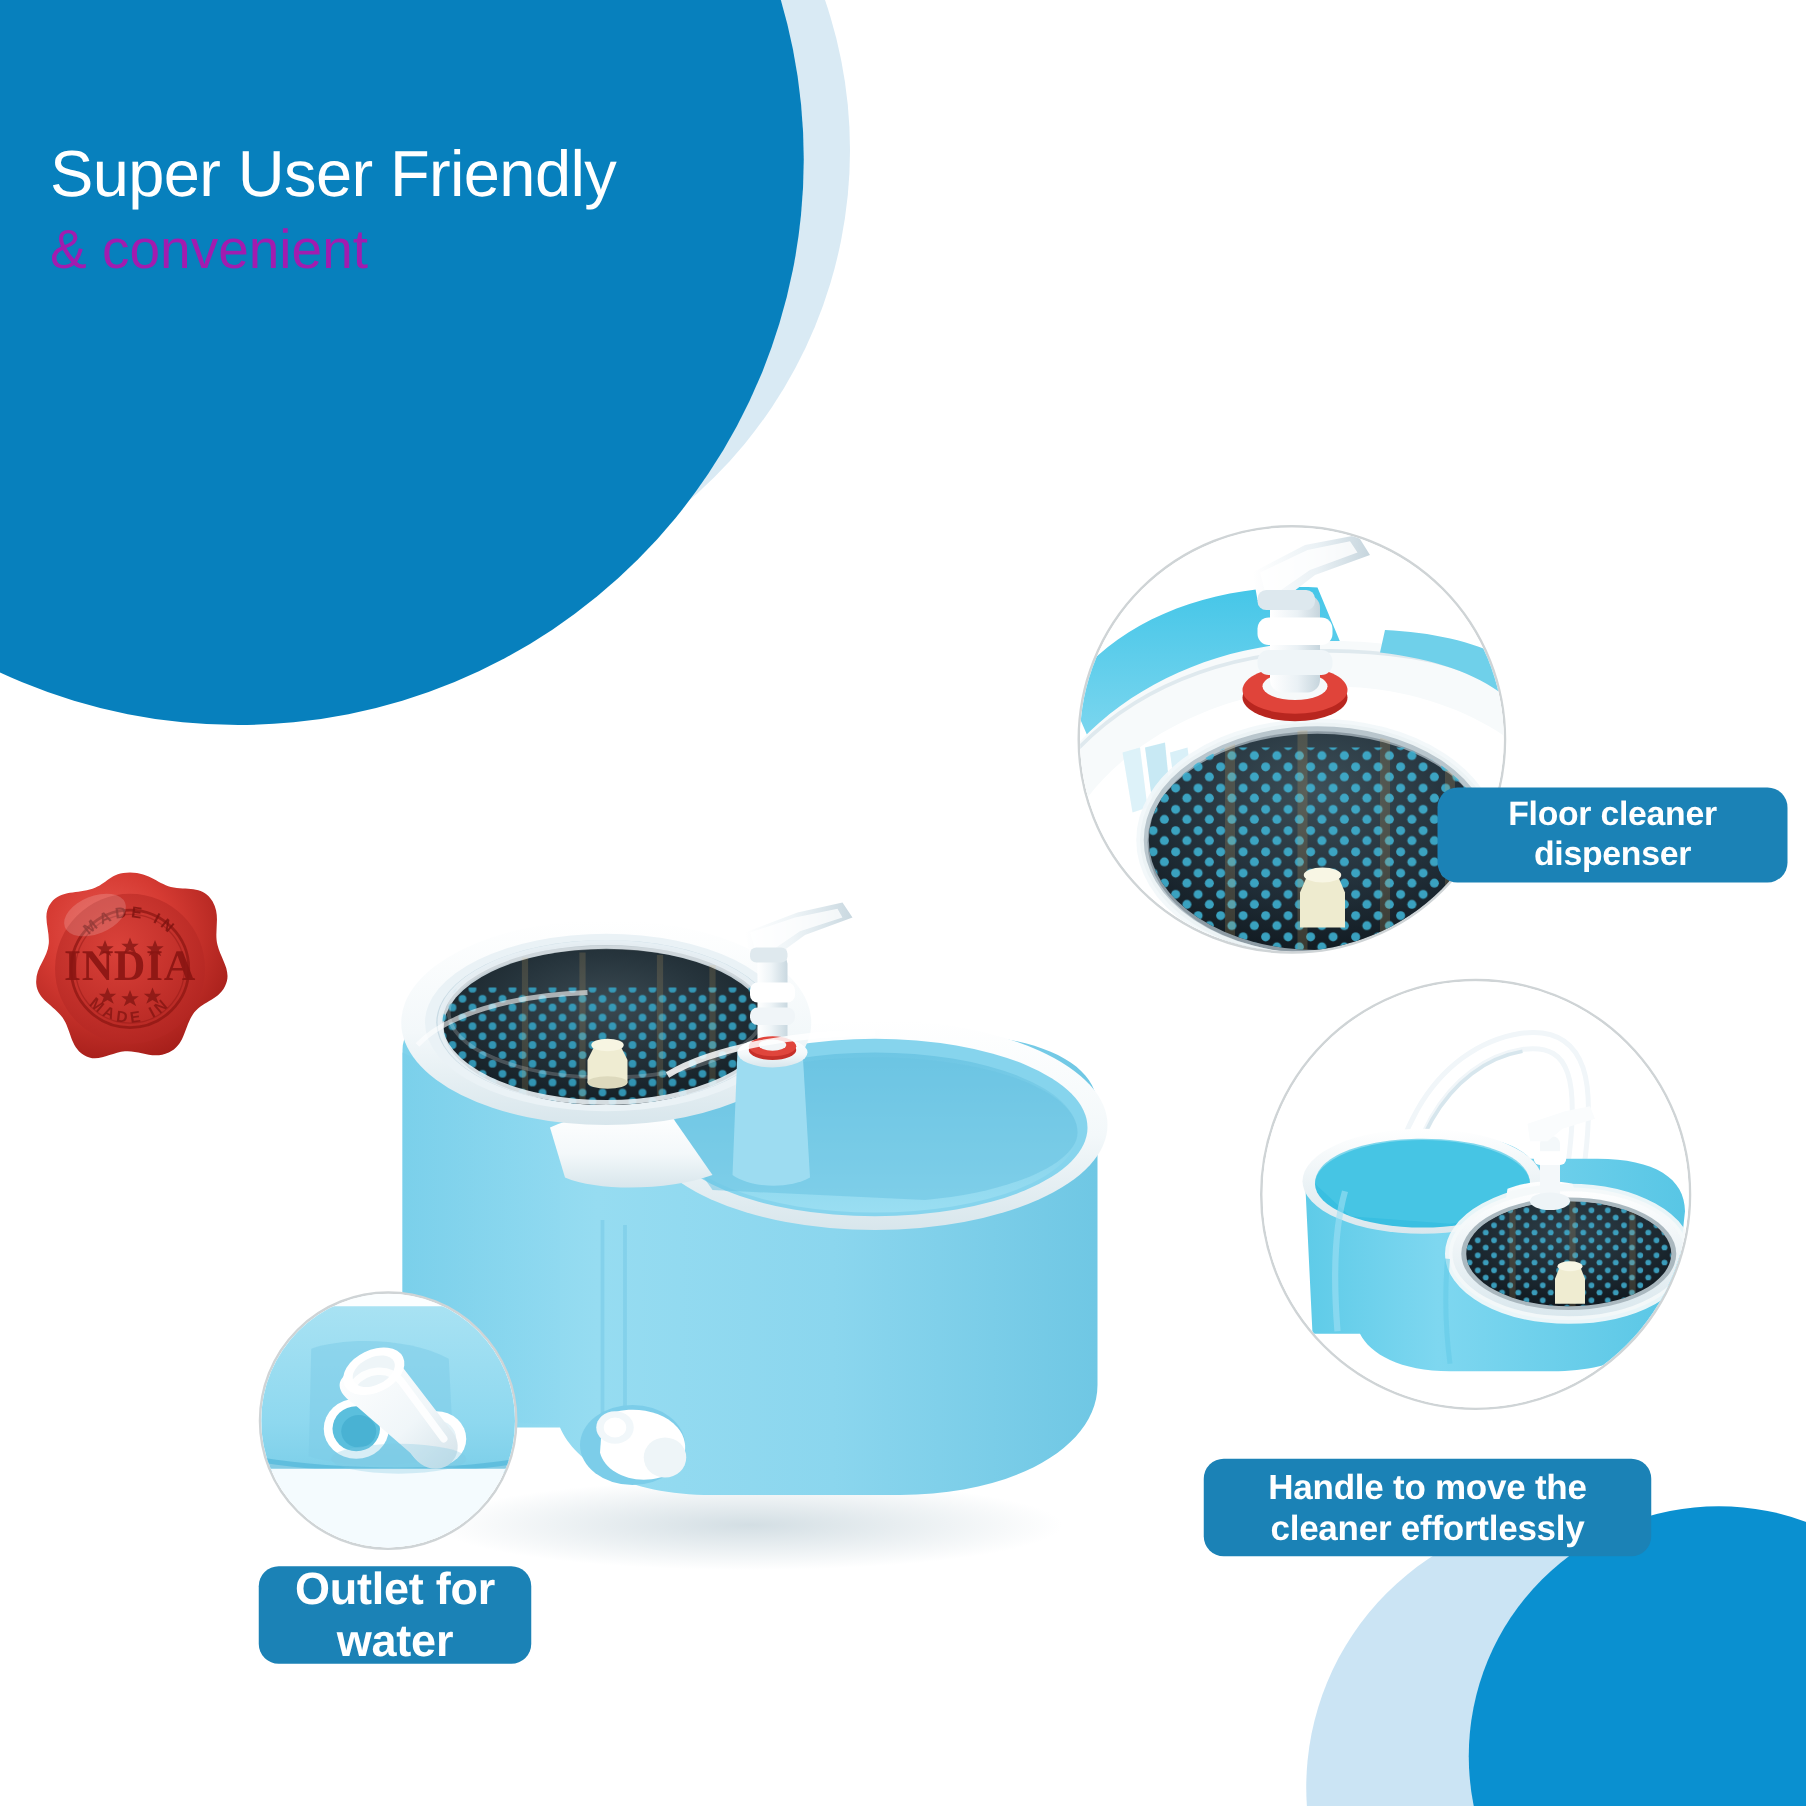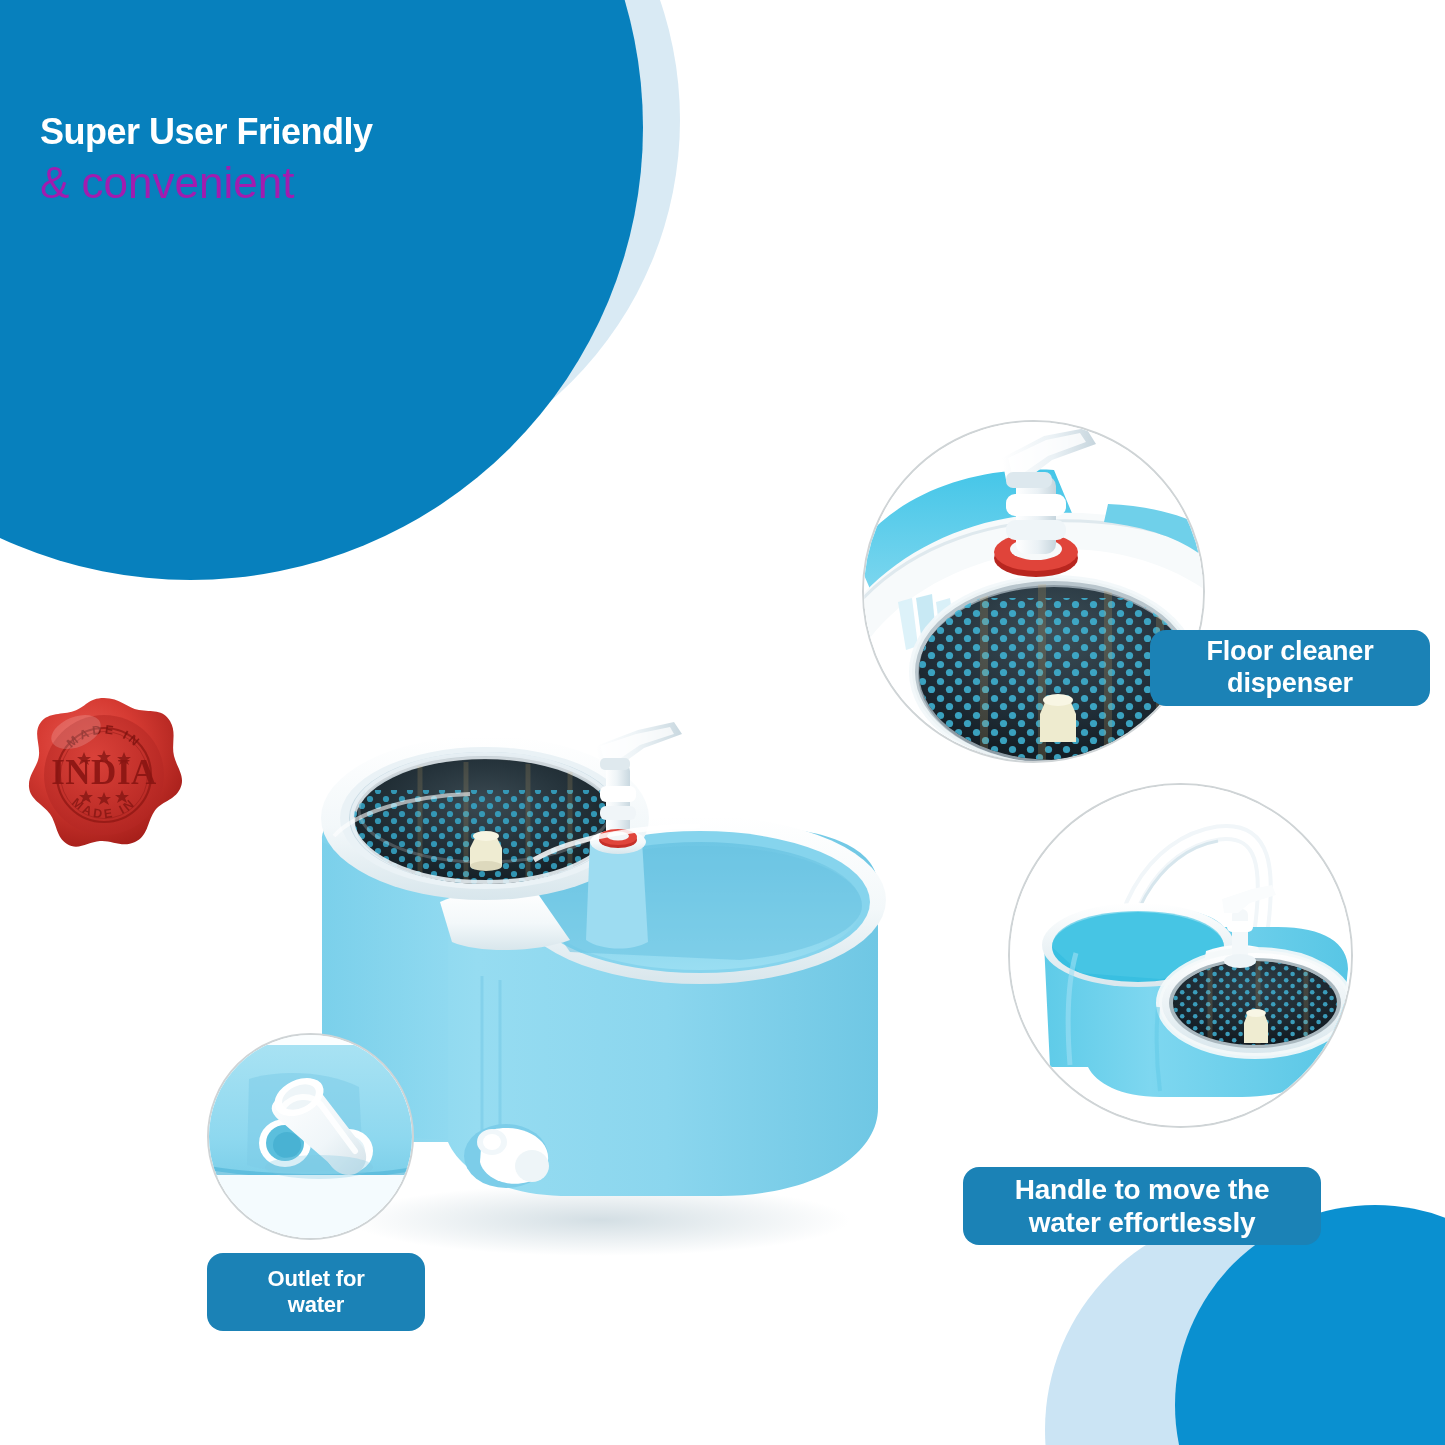--- a/index.html
+++ b/index.html
@@ -46,22 +46,22 @@
   }
 
   
   .header-text{
     position:absolute;
     left:40px; top:113px;
     z-index:5;
     color:#ffffff;
   }
   .header-title{
-    font-size:36px;
-    font-weight:bold;
+    font-size:52px;
+    font-weight:normal;
     letter-spacing:-0.5px;
     line-height:1.05;
     white-space:nowrap;
   }
   .header-subtitle{
     font-size:44px;
     font-weight:300;
     line-height:1.25;
     margin-top:4px;
     color:#a21caf;
@@ -99,21 +99,21 @@
   }
   .pill-handle{
     left:963px; top:1167px;
     width:358px; height:78px;
     font-size:28px;
     padding:0 10px;
   }
   .pill-outlet{
     left:207px; top:1253px;
     width:218px; height:78px;
-    font-size:22px;
+    font-size:36px;
     padding:12px 8px;
   }
 
   
   .callout{
     position:absolute;
     border-radius:50%;
     border:2px solid #cfd4d6;
     overflow:hidden;
     background:#ffffff;
@@ -554,21 +554,21 @@
 <div class="pill pill-dispenser">
   <span>
     <span>Floor cleaner</span><br>
     <span>dispenser</span>
   </span>
 </div>
 
 <div class="pill pill-handle">
   <span>
     <span>Handle to move the</span><br>
-    <span>water effortlessly</span>
+    <span>cleaner effortlessly</span>
   </span>
 </div>
 
 <div class="pill pill-outlet">
   <span>
     <span>Outlet for</span><br>
     <span>water</span>
   </span>
 </div>
 

